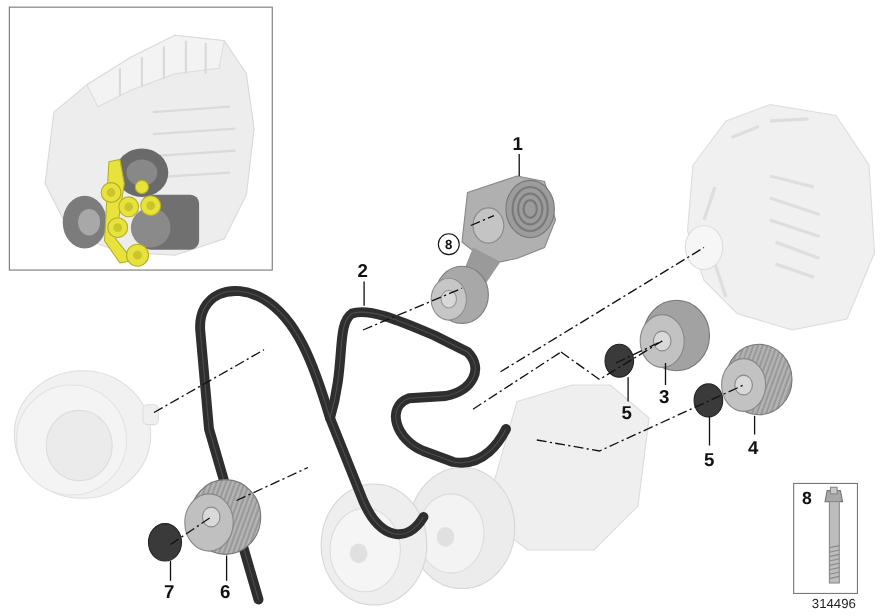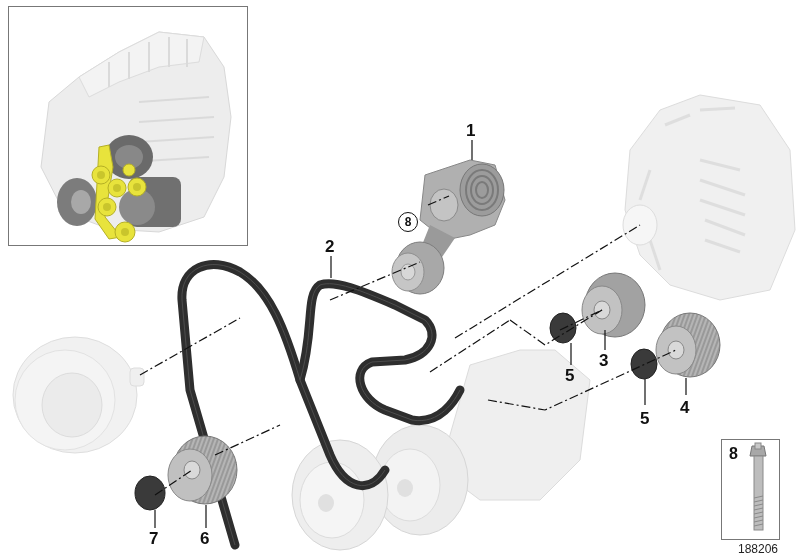--- a/index.html
+++ b/index.html
@@ -198,13 +198,13 @@
         <line x1="32" y1="66" x2="41" y2="64"></line>
       <line x1="32" y1="70" x2="41" y2="68"></line>
         <line x1="32" y1="74" x2="41" y2="72"></line>
         <line x1="32" y1="78" x2="41" y2="76"></line>
       <line x1="32" y1="82" x2="41" y2="80"></line>
         <line x1="32" y1="86" x2="41" y2="84"></line>
     </g>
   </svg>
 </div>
 
-<span class="fig-id" style="left:738px;top:542px;">188206</span>
+<span class="fig-id" style="left:738px;top:542px;">314496</span>
 
 </body></html>

